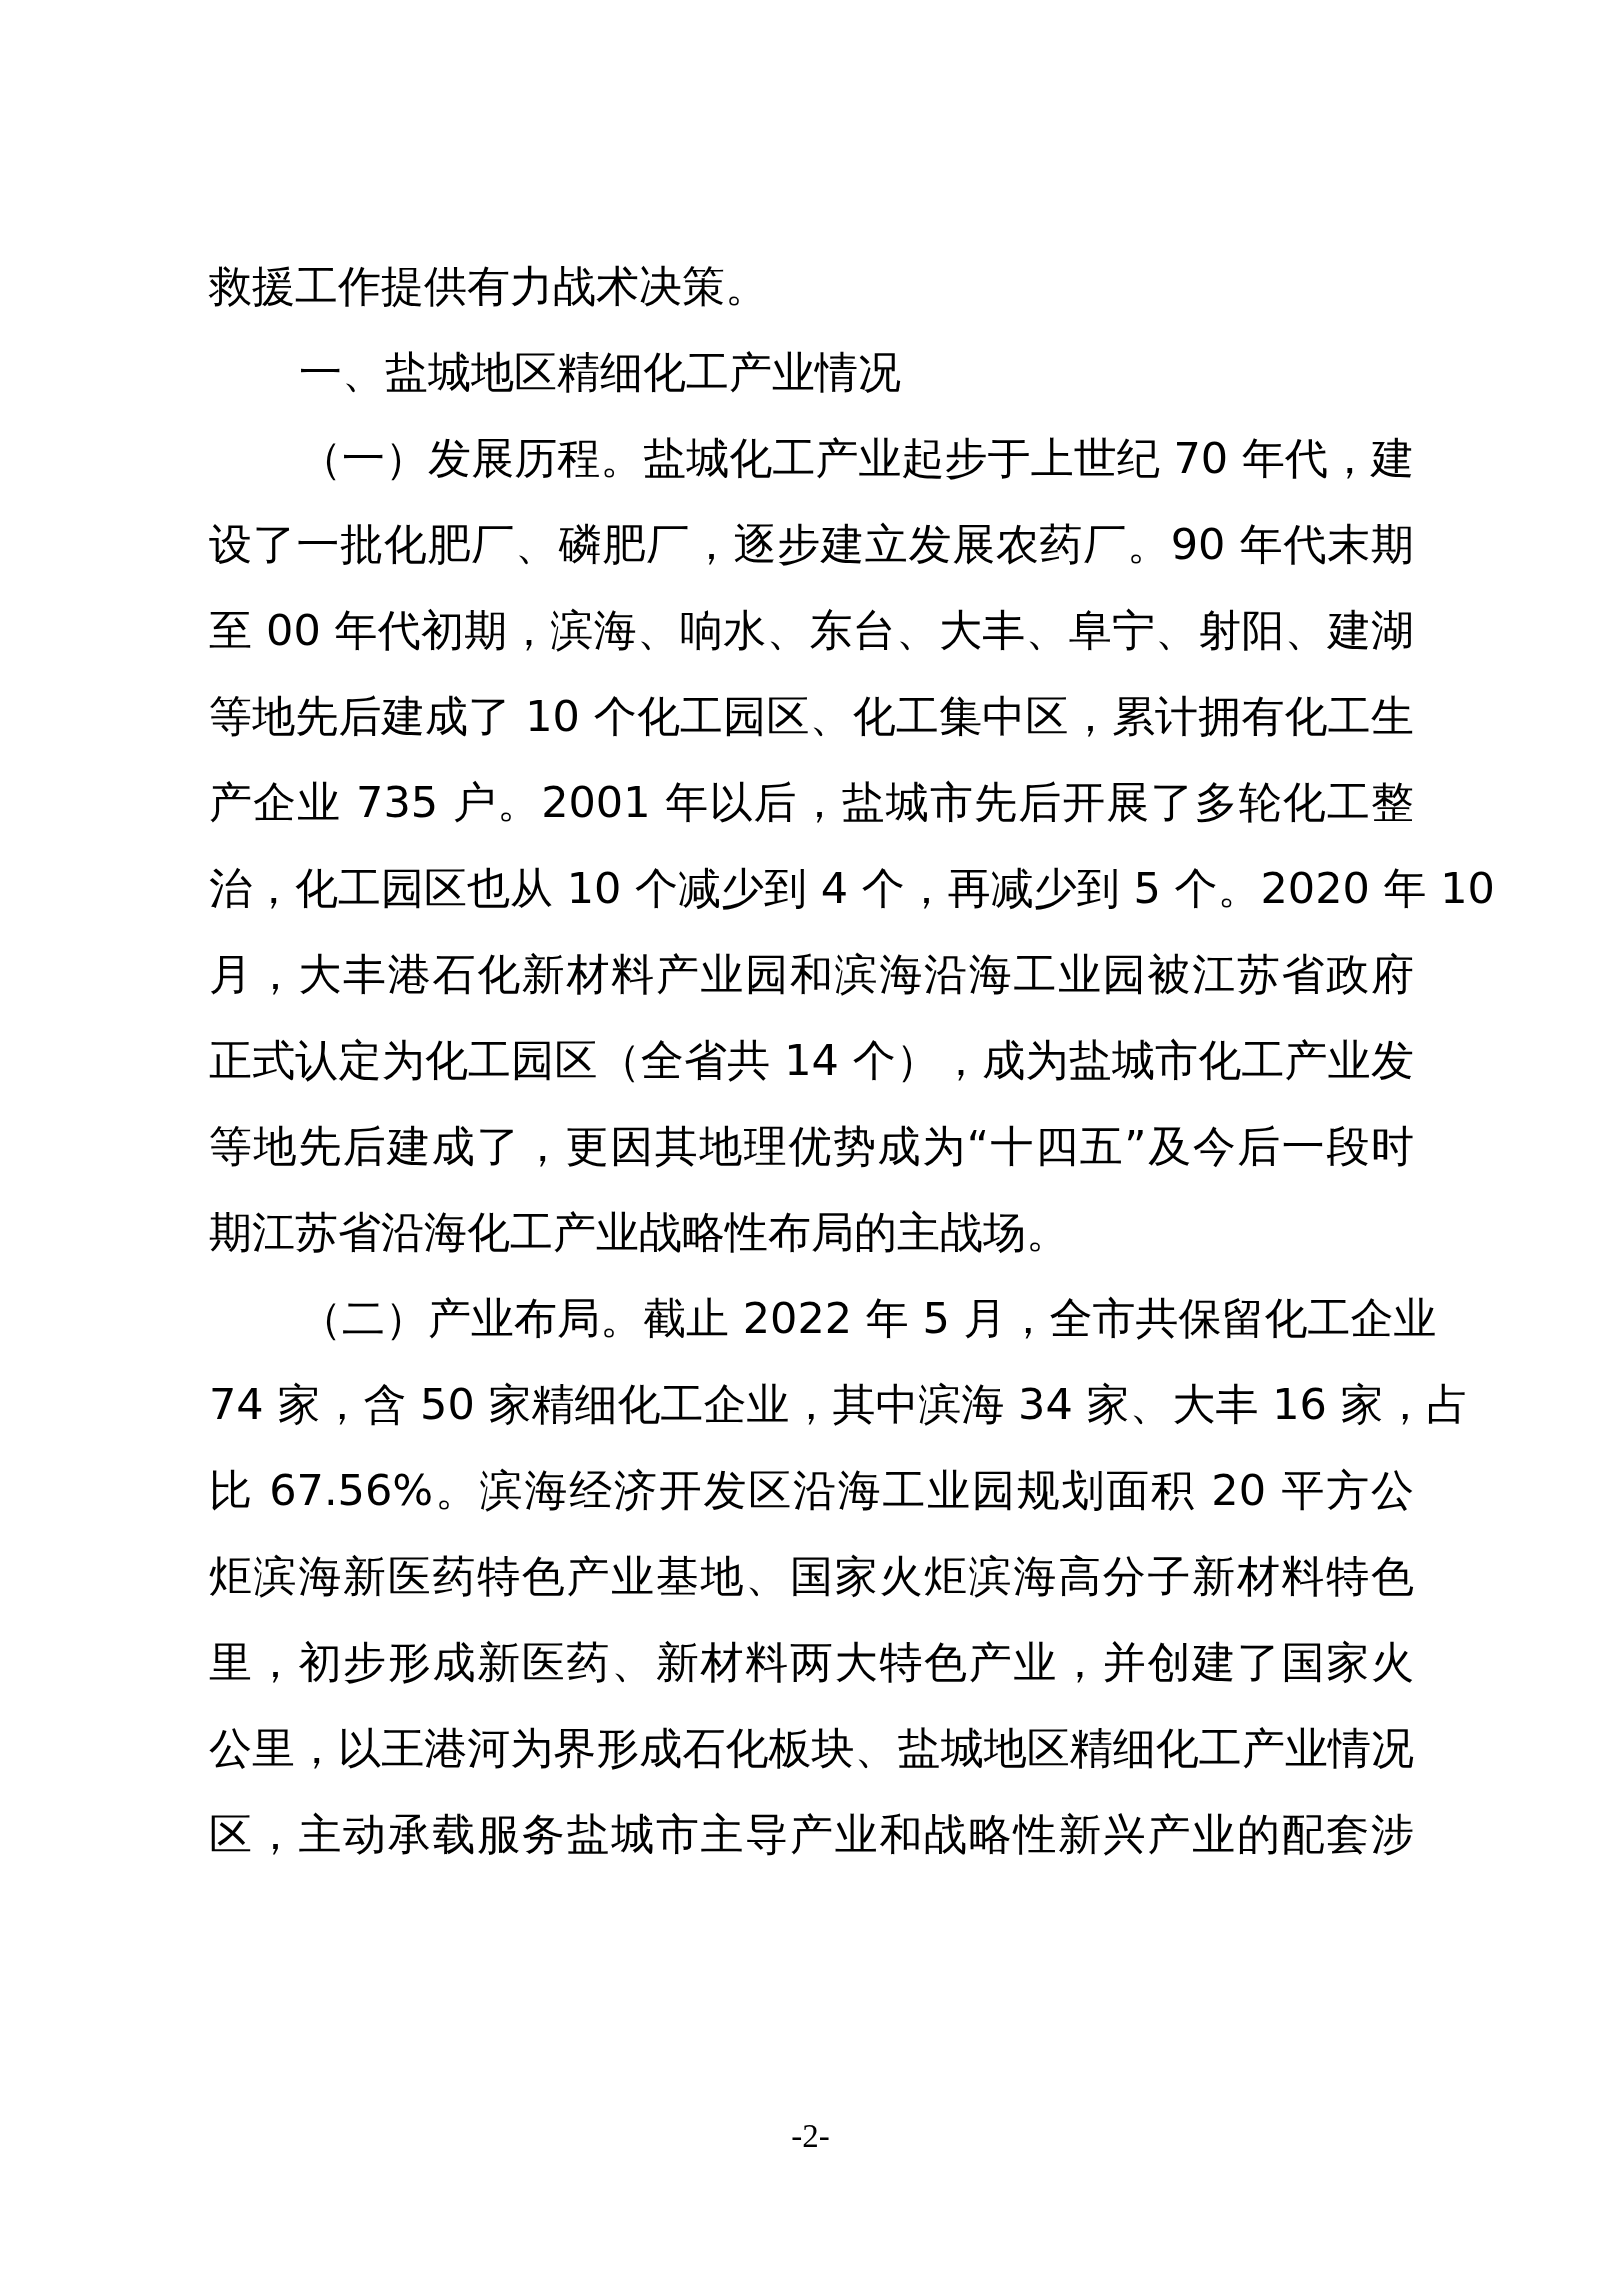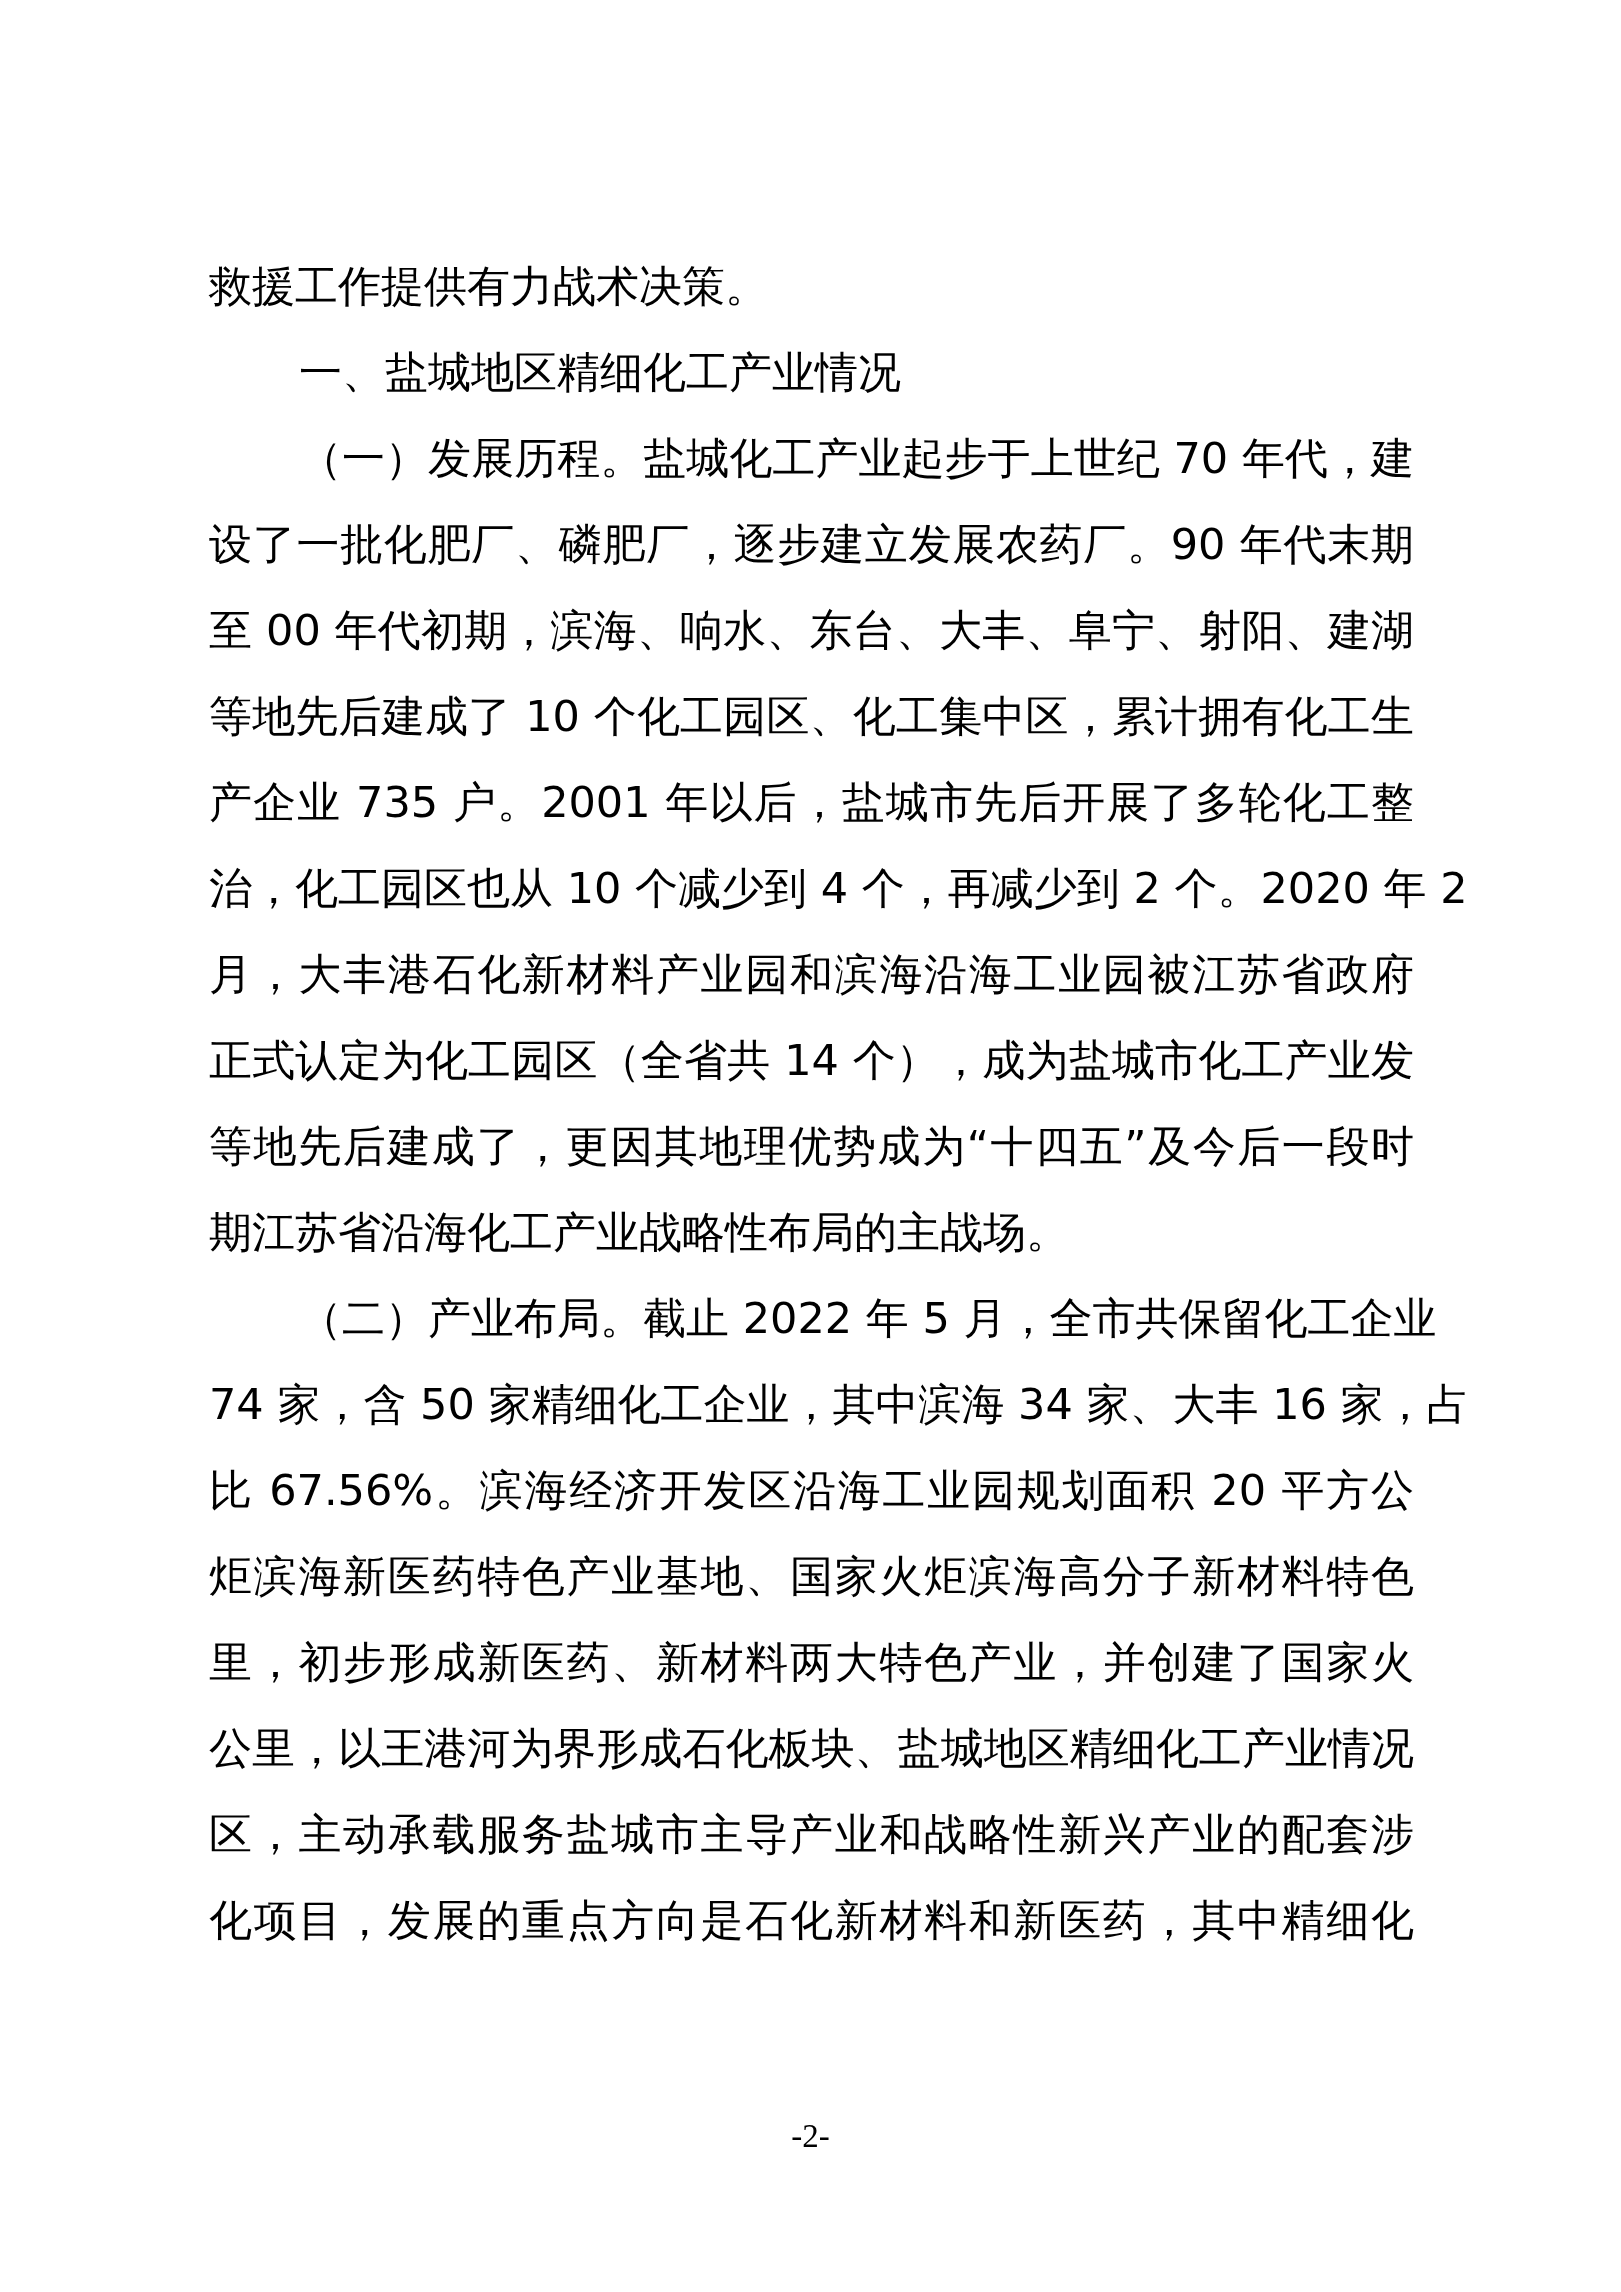--- a/index.html
+++ b/index.html
@@ -68,35 +68,34 @@
     <span class="line last">救援工作提供有力战术决策。</span>
 
     <span class="line indent heading">一、盐城地区精细化工产业情况</span>
 
     <div>
       <span class="line indent">（一）发展历程。盐城化工产业起步于上世纪 70 年代，建</span>
       <span class="line">设了一批化肥厂、磷肥厂，逐步建立发展农药厂。90 年代末期</span>
       <span class="line">至 00 年代初期，滨海、响水、东台、大丰、阜宁、射阳、建湖</span>
       <span class="line">等地先后建成了 10 个化工园区、化工集中区，累计拥有化工生</span>
       <span class="line">产企业 735 户。2001 年以后，盐城市先后开展了多轮化工整</span>
-      <span class="line">治，化工园区也从 10 个减少到 4 个，再减少到 2 个。2020 年 2</span>
+      <span class="line">治，化工园区也从 10 个减少到 4 个，再减少到 5 个。2020 年 10</span>
       <span class="line">月，大丰港石化新材料产业园和滨海沿海工业园被江苏省政府</span>
       <span class="line">正式认定为化工园区（全省共 14 个），成为盐城市化工产业发</span>
       <span class="line">等地先后建成了，更因其地理优势成为“十四五”及今后一段时</span>
       <span class="line last">期江苏省沿海化工产业战略性布局的主战场。</span>
     </div>
 
     <div>
       <span class="line indent">（二）产业布局。截止 2022 年 5 月，全市共保留化工企业</span>
       <span class="line">74 家，含 50 家精细化工企业，其中滨海 34 家、大丰 16 家，占</span>
       <span class="line">比 67.56%。滨海经济开发区沿海工业园规划面积 20 平方公</span>
       <span class="line">炬滨海新医药特色产业基地、国家火炬滨海高分子新材料特色</span>
       <span class="line">里，初步形成新医药、新材料两大特色产业，并创建了国家火</span>
       <span class="line">公里，以王港河为界形成石化板块、盐城地区精细化工产业情况</span>
       <span class="line">区，主动承载服务盐城市主导产业和战略性新兴产业的配套涉</span>
-      <span class="line">化项目，发展的重点方向是石化新材料和新医药，其中精细化</span>
     </div>
 
   </div>
 
   <div class="page-number">-2-</div>
 </div>
 
 
 </body></html>

